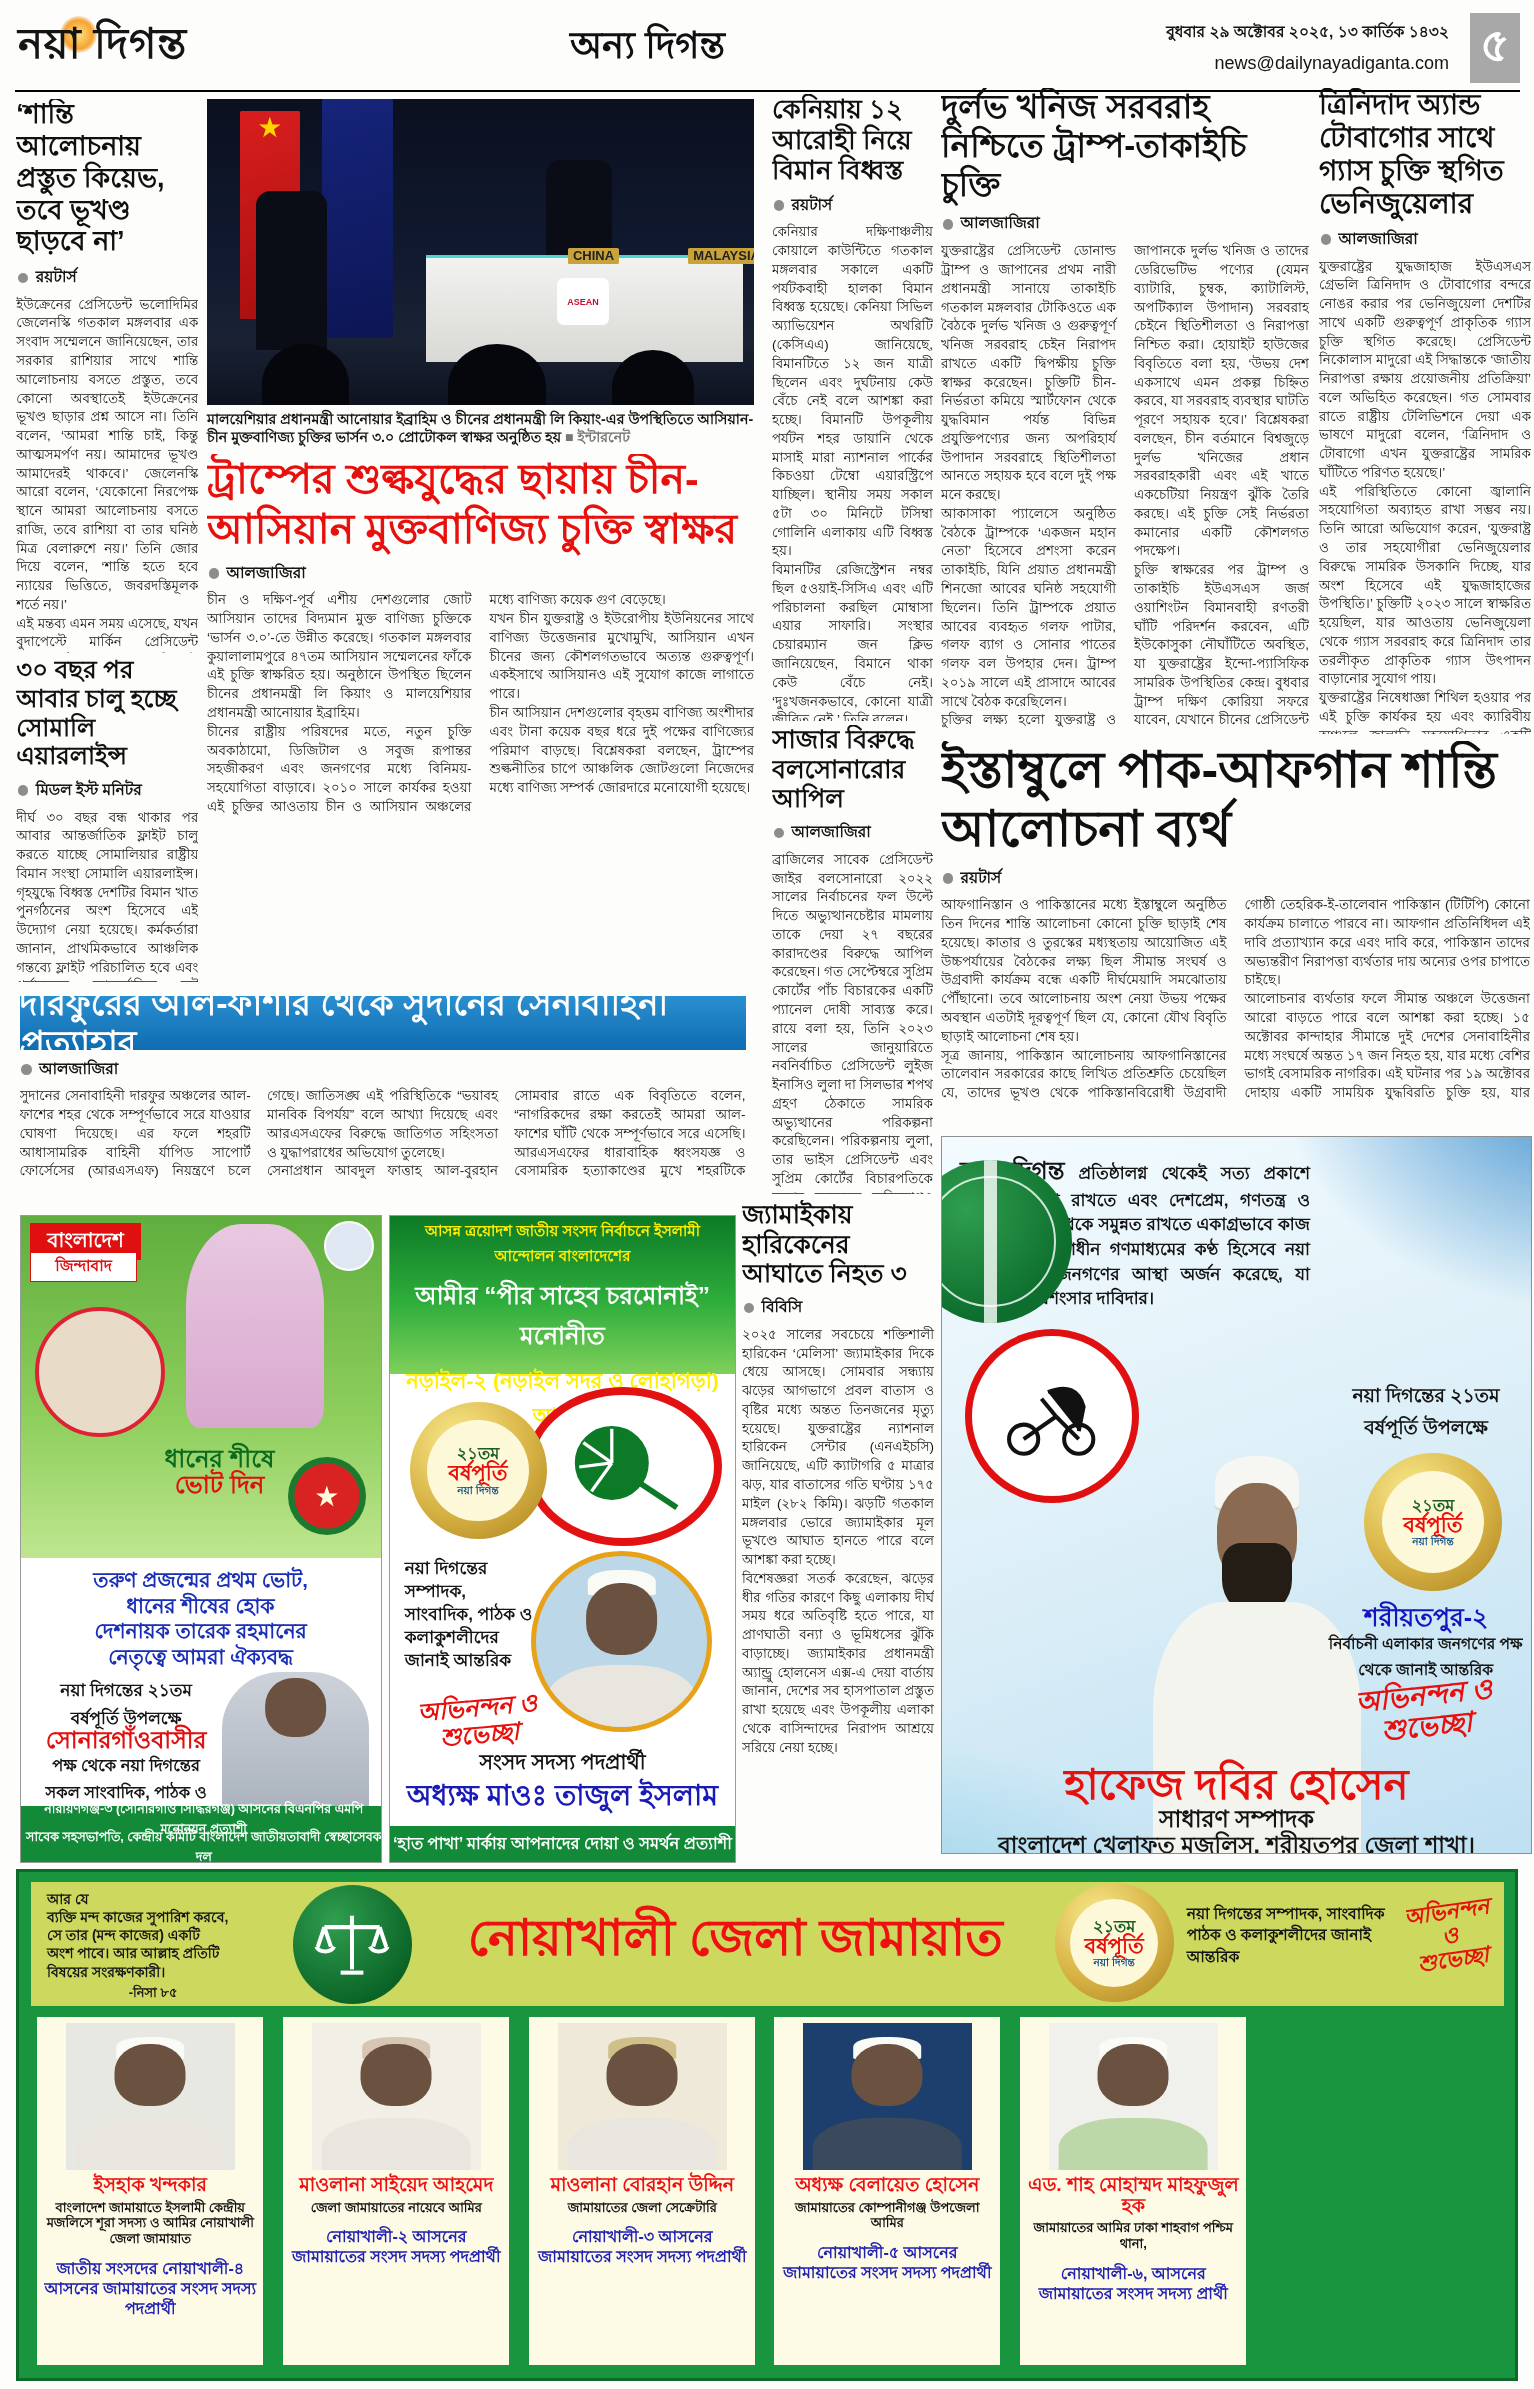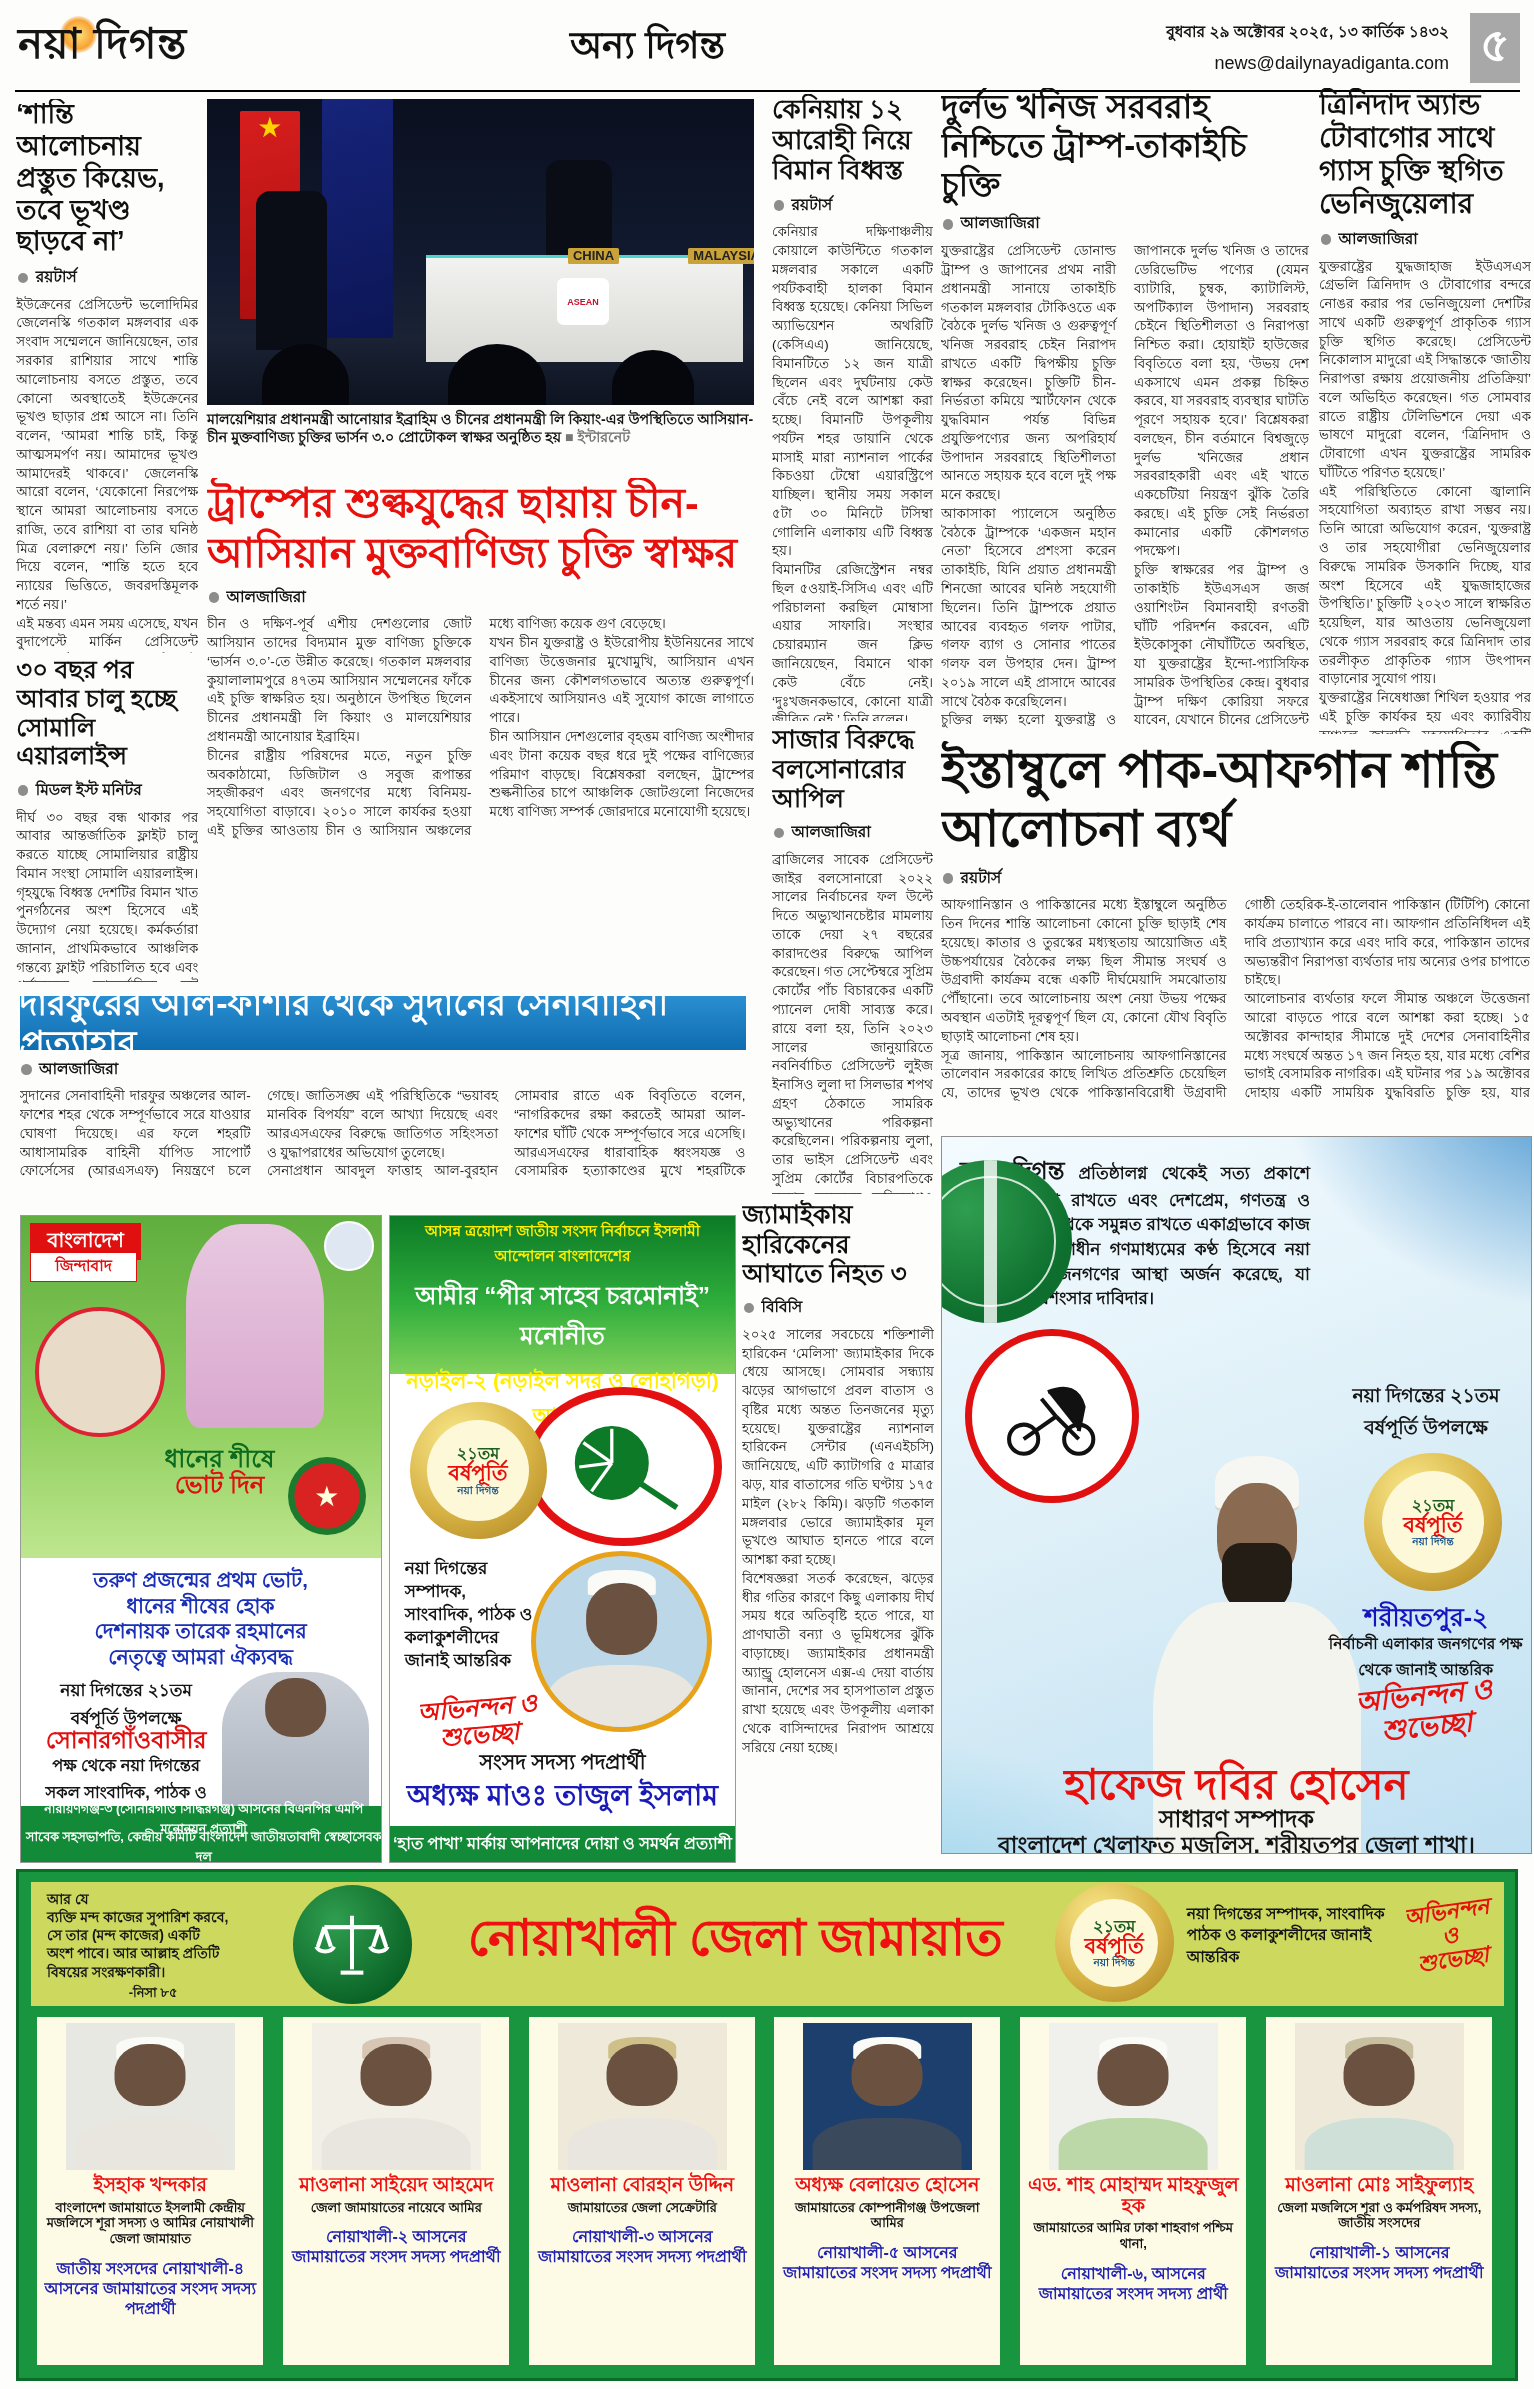--- a/index.html
+++ b/index.html
@@ -144,21 +144,21 @@
     <div class="nameplate" style="left:88%;bottom:46%">MALAYSIA</div>
     <div class="head-sil" style="left:10%;bottom:-6%;width:16%;height:26%"></div>
     <div class="head-sil" style="left:44%;bottom:-8%;width:18%;height:28%"></div>
     <div class="head-sil" style="left:74%;bottom:-6%;width:15%;height:24%"></div>
   </div>
   <div class="abs" style="left:207px;top:410px;width:547px;height:42px;font-size:14.2px;font-weight:700;line-height:1.3">
     <span>মালয়েশিয়ার প্রধানমন্ত্রী আনোয়ার ইব্রাহিম ও চীনের প্রধানমন্ত্রী লি কিয়াং-এর উপস্থিতিতে আসিয়ান-চীন মুক্তবাণিজ্য চুক্তির ভার্সন ৩.০ প্রোটোকল স্বাক্ষর অনুষ্ঠিত হয়</span>
     <span style="color:#777">■ ইন্টারনেট</span>
   </div>
 
-  <div class="abs art" style="left:207px;top:478px;width:547px;height:528px">
+  <div class="abs art" style="left:207px;top:454px;width:547px;height:528px">
     <div class="hl red" style="font-size:41px;line-height:1.22">ট্রাম্পের শুল্কযুদ্ধের ছায়ায় চীন-আসিয়ান মুক্তবাণিজ্য চুক্তি স্বাক্ষর</div>
     <div class="byline">
         <span class="dot"></span>
         <span>আলজাজিরা</span>
       </div>
     <div class="body cols2" style="height:358px">চীন ও দক্ষিণ-পূর্ব এশীয় দেশগুলোর জোট আসিয়ান তাদের বিদ্যমান মুক্ত বাণিজ্য চুক্তিকে ‘ভার্সন ৩.০’-তে উন্নীত করেছে। গতকাল মঙ্গলবার কুয়ালালামপুরে ৪৭তম আসিয়ান সম্মেলনের ফাঁকে এই চুক্তি স্বাক্ষরিত হয়। অনুষ্ঠানে উপস্থিত ছিলেন চীনের প্রধানমন্ত্রী লি কিয়াং ও মালয়েশিয়ার প্রধানমন্ত্রী আনোয়ার ইব্রাহিম।
 চীনের রাষ্ট্রীয় পরিষদের মতে, নতুন চুক্তি অবকাঠামো, ডিজিটাল ও সবুজ রূপান্তর সহজীকরণ এবং জনগণের মধ্যে বিনিময়-সহযোগিতা বাড়াবে। ২০১০ সালে কার্যকর হওয়া এই চুক্তির আওতায় চীন ও আসিয়ান অঞ্চলের মধ্যে বাণিজ্য কয়েক গুণ বেড়েছে।
 যখন চীন যুক্তরাষ্ট্র ও ইউরোপীয় ইউনিয়নের সাথে বাণিজ্য উত্তেজনার মুখোমুখি, আসিয়ান এখন চীনের জন্য কৌশলগতভাবে অত্যন্ত গুরুত্বপূর্ণ। একইসাথে আসিয়ানও এই সুযোগ কাজে লাগাতে পারে।
 চীন আসিয়ান দেশগুলোর বৃহত্তম বাণিজ্য অংশীদার এবং টানা কয়েক বছর ধরে দুই পক্ষের বাণিজ্যের পরিমাণ বাড়ছে। বিশ্লেষকরা বলছেন, ট্রাম্পের শুল্কনীতির চাপে আঞ্চলিক জোটগুলো নিজেদের মধ্যে বাণিজ্য সম্পর্ক জোরদারে মনোযোগী হয়েছে।</div>
   </div>
@@ -440,26 +440,16 @@
     <div class="jcard" style="left:1001px">
       <div class="cphoto" style="background:#f0f0ec">
           <div class="sil-c"></div>
           <div class="sil-h"></div>
           <div class="sil-b" style="background:#bcd8a8"></div>
         </div>
       <div class="cname">এড. শাহ মোহাম্মদ মাহফুজুল হক</div>
       <div class="crole">জামায়াতের আমির ঢাকা শাহবাগ পশ্চিম থানা,</div>
       <div class="cseat">নোয়াখালী-৬, আসনের জামায়াতের সংসদ সদস্য প্রার্থী</div>
     </div>
-    <div class="jcard" style="left:1247px">
-      <div class="cphoto" style="background:#efe9da">
-          <div class="sil-c" style="background:#c8bfa0"></div>
-          <div class="sil-h"></div>
-          <div class="sil-b" style="background:#cfe0d8"></div>
-        </div>
-      <div class="cname">মাওলানা মোঃ সাইফুল্যাহ</div>
-      <div class="crole">জেলা মজলিসে শূরা ও কর্মপরিষদ সদস্য, জাতীয় সংসদের</div>
-      <div class="cseat">নোয়াখালী-১ আসনের জামায়াতের সংসদ সদস্য পদপ্রার্থী</div>
-    </div>
   </div>
 
 </div>
 
 
 </body></html>

